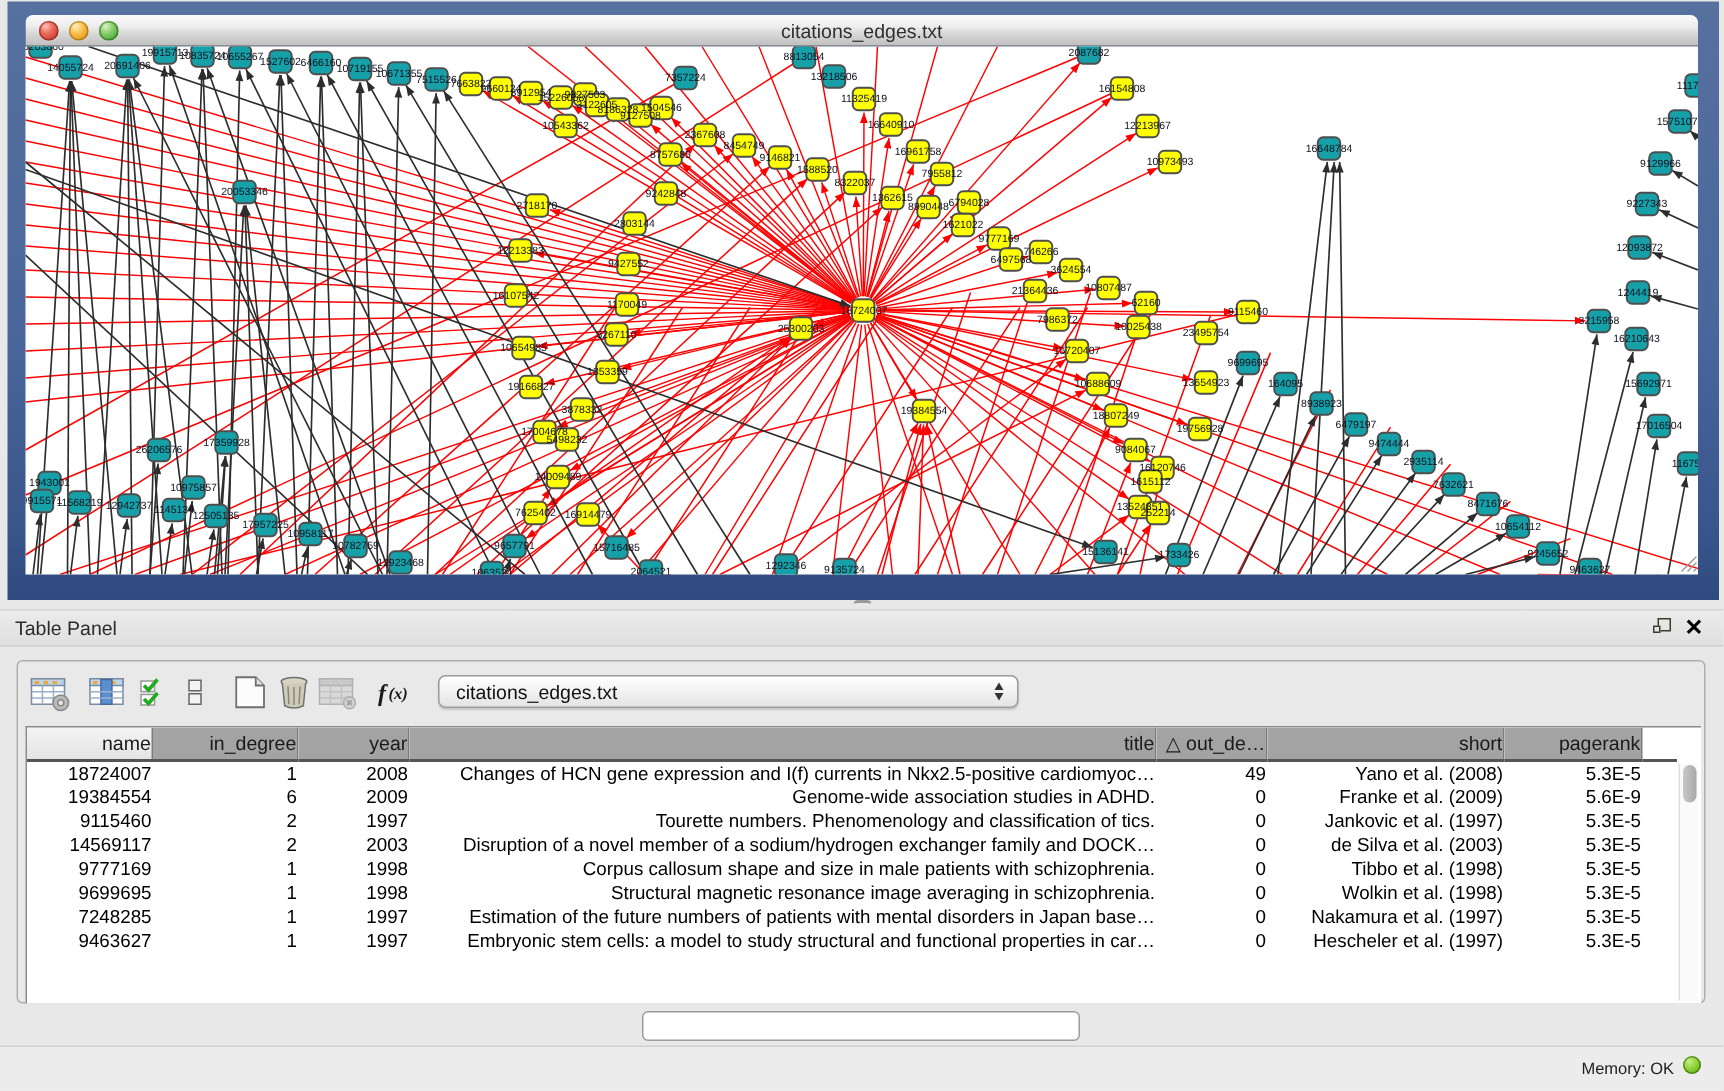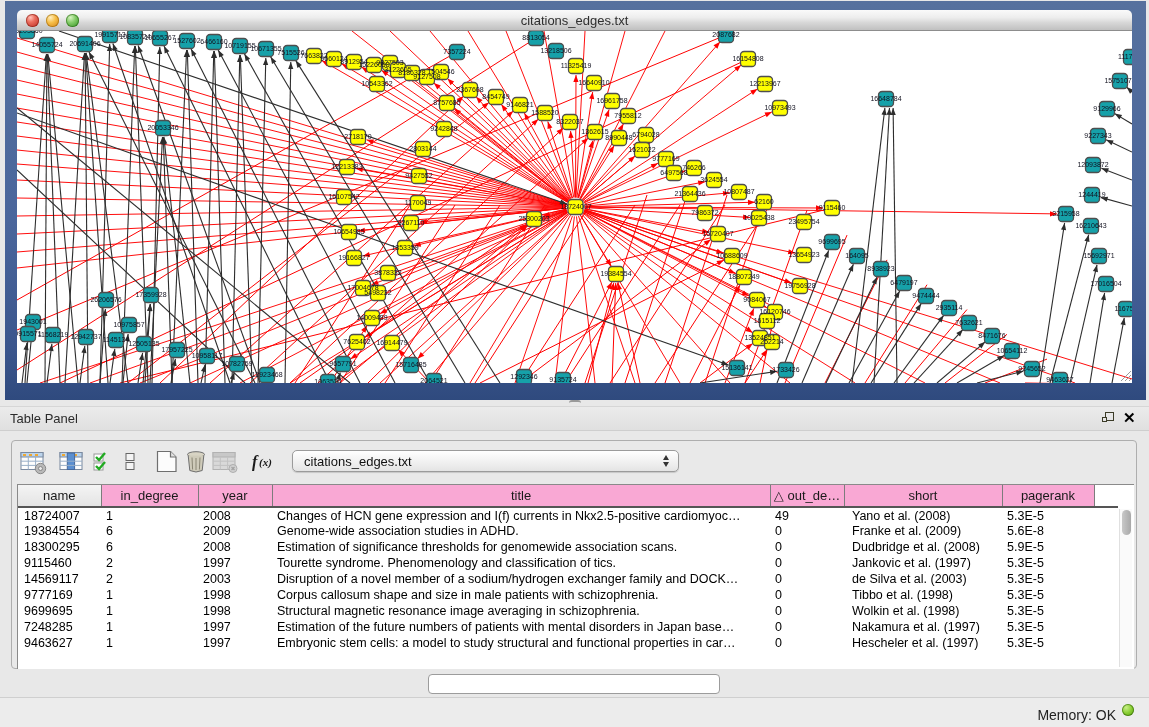--- a/index.html
+++ b/index.html
@@ -39,44 +39,44 @@
   border:1px solid #9b9b9b; border-radius:5px;
   background:linear-gradient(180deg,#ffffff 0%,#f2f2f2 50%,#e4e4e4 100%);
   box-shadow:0 1px 1px rgba(0,0,0,.15); }
 #combo .txt { position:absolute; left:11px; top:3px; font-size:13px; color:#111; }
 #combo .up { position:absolute; right:9px; top:4px; width:0; height:0;
   border-left:3.5px solid transparent; border-right:3.5px solid transparent; border-bottom:5px solid #333; }
 #combo .dn { position:absolute; right:9px; bottom:4px; width:0; height:0;
   border-left:3.5px solid transparent; border-right:3.5px solid transparent; border-top:5px solid #333; }
 
 #tablewrap { position:absolute; left:5px; top:43px; width:1117px; height:185px;
-  background:#fff; border-top:1px solid #8a8a8a; border-left:1px solid #8a8a8a; overflow:hidden; }
+  background:#fff; border-top:1px solid #8a8a8a; border-left:1px solid #8a8a8a; overflow:hidden;text-align:right; }
 table { border-collapse:collapse; table-layout:fixed; width:1100px; font-size:12.5px; color:#000; }
 th { height:22px; font-weight:normal; font-size:13px; color:#1a1a1a;
-  background:#f9a8d4; border-right:1px solid #7c7c7c; border-bottom:2px solid #555;
+  background:#a3a3a3; border-right:1px solid #7c7c7c; border-bottom:2px solid #555;
   overflow:hidden; white-space:nowrap; }
 th.c0 { background:linear-gradient(180deg,#f4f4f4,#e4e4e4); }
 th.c7 { background:#fff; border-right:none; border-bottom:2px solid #555; }
 td { height:16px; padding:0 0 0 5px; overflow:hidden; white-space:nowrap; }
 td.c0 { padding-left:6px; }
 .c0 { width:83px; } .c1 { width:97px; } .c2 { width:74px; } .c3 { width:498px;margin-top:29px; }
 .c4 { width:74px; } .c5 { width:158px; } .c6 { width:92px; } .c7 { width:24px; }
 td.c5 { padding-left:8px; }
 #vscroll { position:absolute; right:2px; top:24px; bottom:2px; width:13px; background:#fafafa;
   border-left:1px solid #e0e0e0; }
 #vthumb { position:absolute; left:2px; top:1px; width:9px; height:25px; background:linear-gradient(90deg,#c8c8c8,#a8a8a8); border-radius:5px; }
 
 #tabs { position:absolute; left:428px; top:674px; height:20px; display:flex;
   border:1px solid #9c9c9c; border-radius:4px; overflow:hidden; background:#fff;
   font-size:12.5px; }
 #tabs .seg { padding:2px 14px 0 14px; height:20px; color:#111; border-right:1px solid #c4c4c4;margin-top:35px; }
 #tabs .sel { background:linear-gradient(180deg,#9c9c9c,#7a7a7a); color:#fff; border-right:1px solid #6a6a6a; }
 #statusbar { position:absolute; left:0; top:697px; width:1149px; height:30px;
   background:#ececec; border-top:1px solid #cfcfcf; }
-#mem { position:absolute; right:33px; top:9px; font-size:14px; color:#222; }
+#mem { position:absolute; right:33px; top:9px; font-size:11px; color:#222; }
 #memdot { position:absolute; right:15px; top:6px; width:12px; height:12px; border-radius:50%;
   background:radial-gradient(circle at 35% 30%,#c8ef86 0%,#86cc30 50%,#5a9e14 100%);
   box-shadow:inset 0 0 0 1px rgba(40,90,0,.55); }
 </style></head>
 <body>
 <div id="root">
   <div id="frame">
     <div id="titlebar">
       <div class="tl" id="tl-r"></div>
         <div class="tl" id="tl-y"></div>
@@ -831,38 +831,28 @@
               <td class="c6">5.3E-5</td>
               <td class="c7"></td>
             </tr>
             <tr>
               <td class="c0">19384554</td>
               <td class="c1">6</td>
               <td class="c2">2009</td>
               <td class="c3">Genome-wide association studies in ADHD.</td>
               <td class="c4">0</td>
               <td class="c5">Franke et al. (2009)</td>
-              <td class="c6">5.6E-8</td>
-              <td class="c7"></td>
-            </tr>
-            <tr>
-              <td class="c0">18300295</td>
-              <td class="c1">6</td>
-              <td class="c2">2008</td>
-              <td class="c3">Estimation of significance thresholds for genomewide association scans.</td>
-              <td class="c4">0</td>
-              <td class="c5">Dudbridge et al. (2008)</td>
-              <td class="c6">5.9E-5</td>
+              <td class="c6">5.6E-9</td>
               <td class="c7"></td>
             </tr>
             <tr>
               <td class="c0">9115460</td>
               <td class="c1">2</td>
               <td class="c2">1997</td>
-              <td class="c3">Tourette syndrome. Phenomenology and classification of tics.</td>
+              <td class="c3">Tourette numbers. Phenomenology and classification of tics.</td>
               <td class="c4">0</td>
               <td class="c5">Jankovic et al. (1997)</td>
               <td class="c6">5.3E-5</td>
               <td class="c7"></td>
             </tr>
             <tr>
               <td class="c0">14569117</td>
               <td class="c1">2</td>
               <td class="c2">2003</td>
               <td class="c3">Disruption of a novel member of a sodium/hydrogen exchanger family and DOCK…</td>

